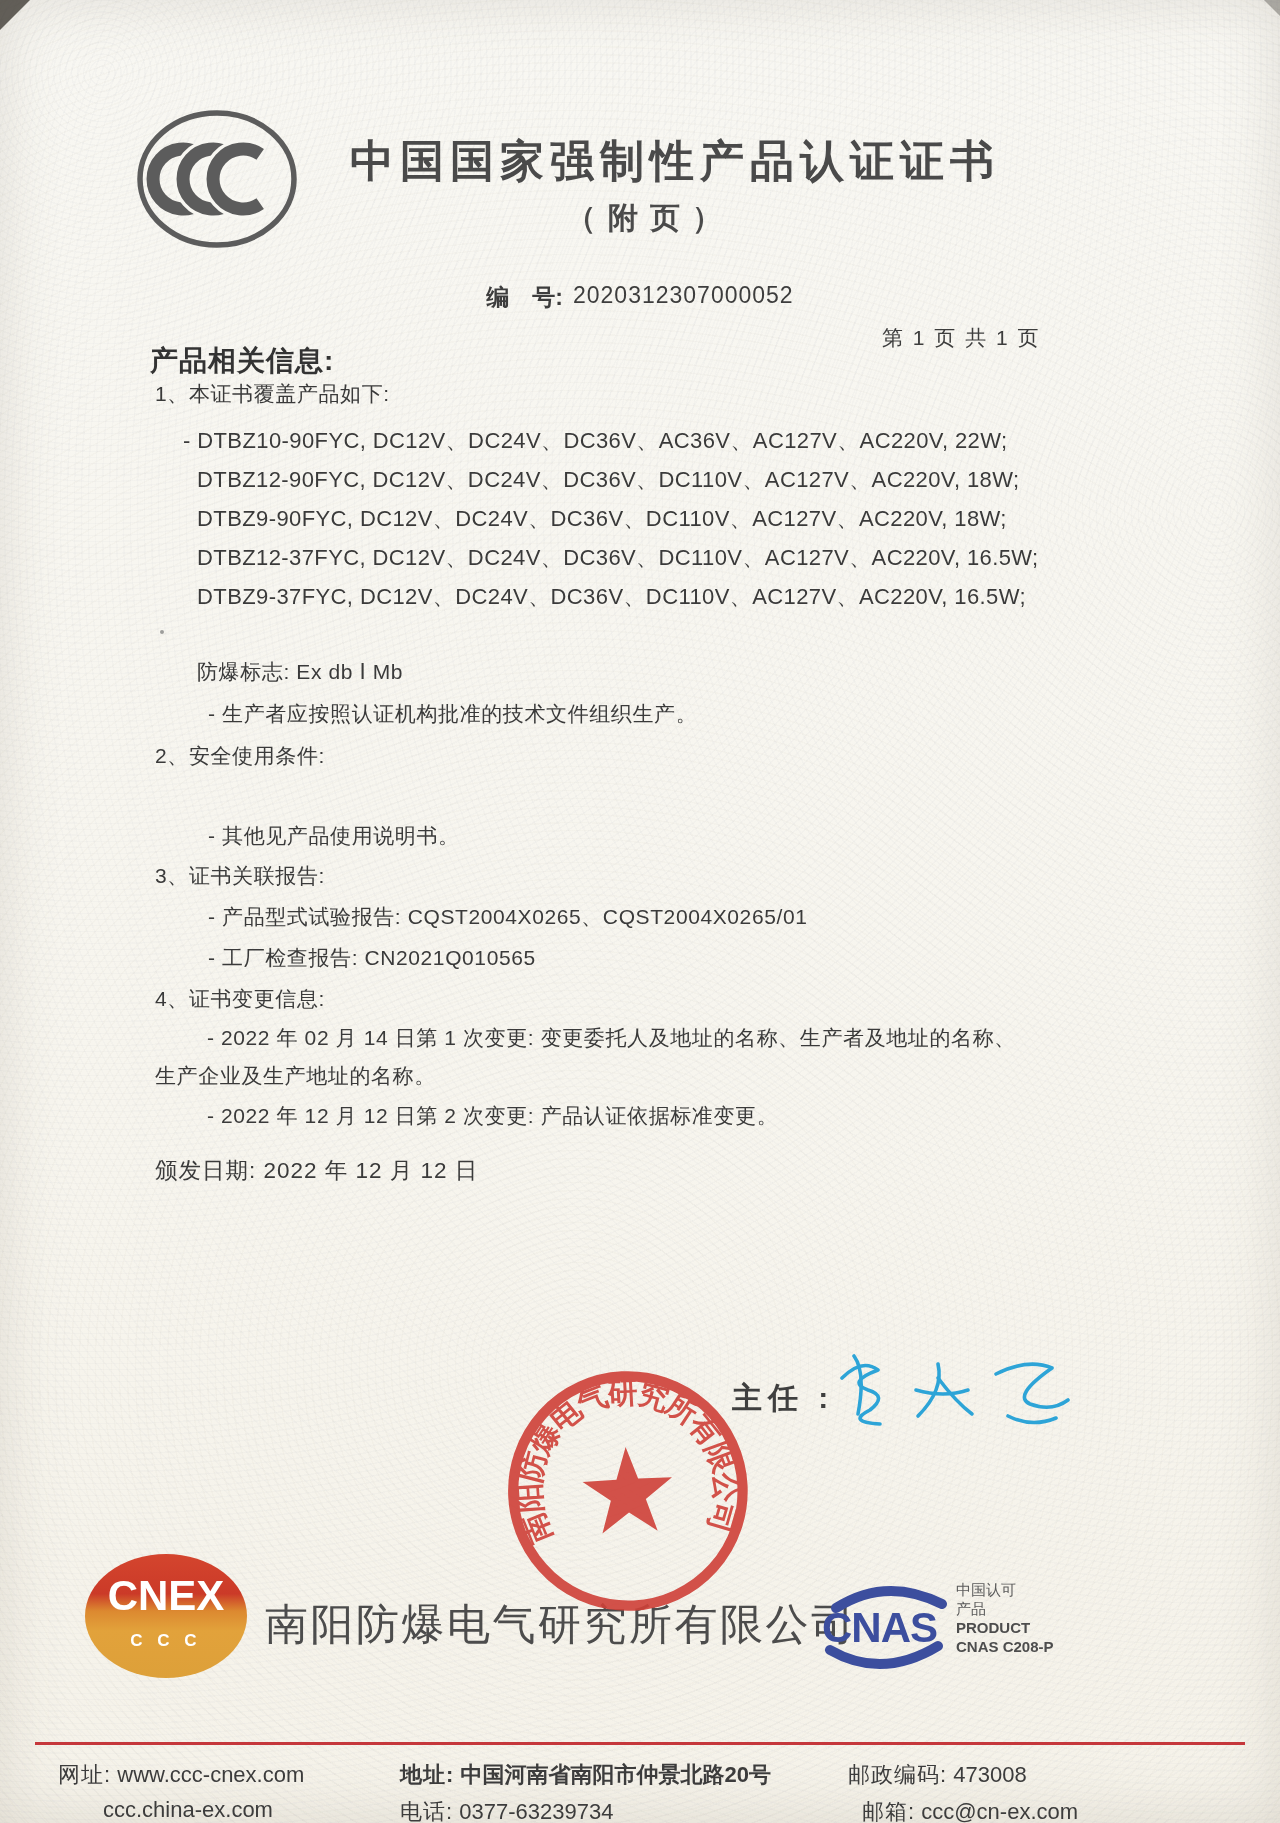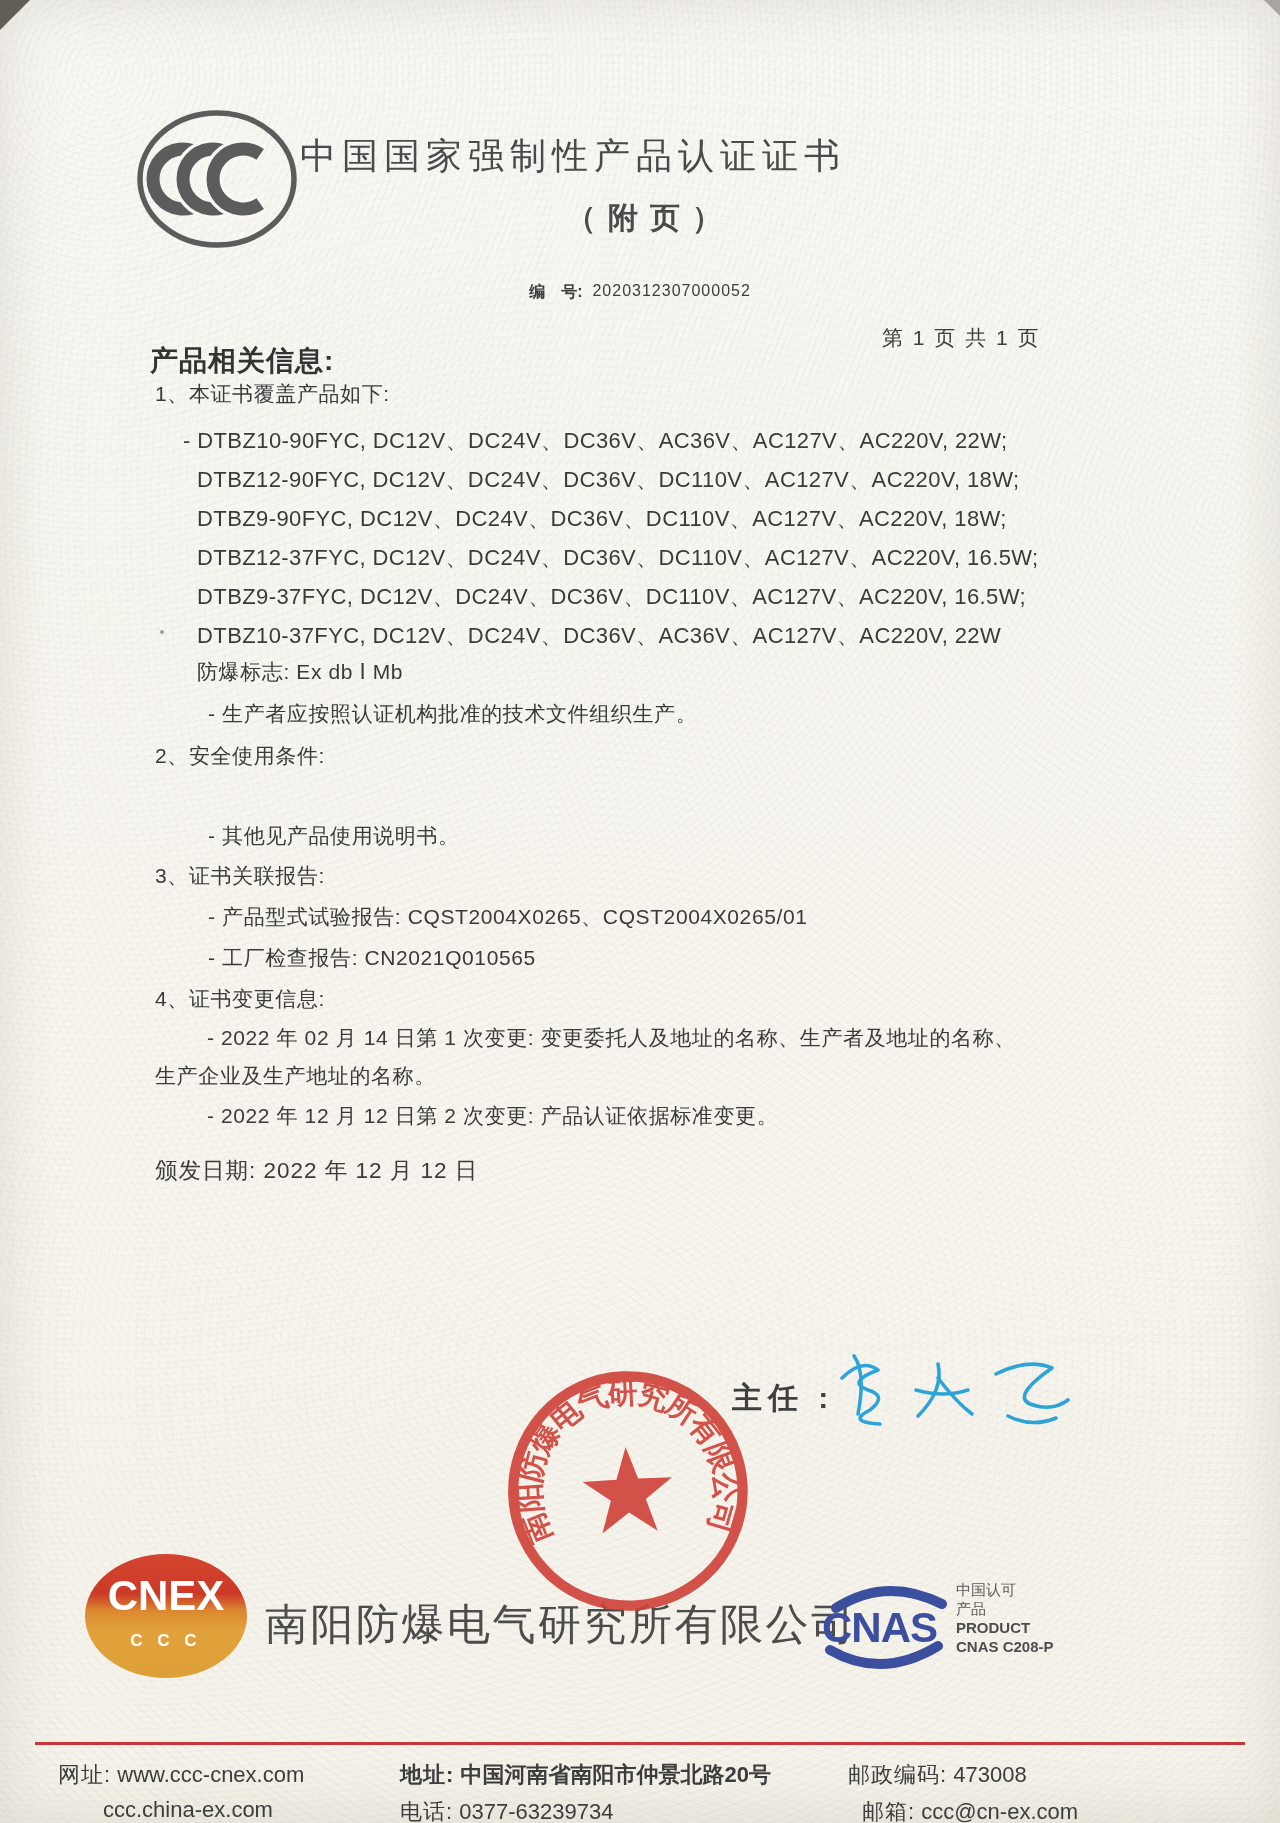--- a/index.html
+++ b/index.html
@@ -9,23 +9,23 @@
     font-family:"Liberation Sans","DejaVu Sans",sans-serif;
     color:#3a3a3a;
     background-image:
       repeating-radial-gradient(circle at 8% 4%, rgba(165,170,185,0.055) 0 1.5px, transparent 1.5px 6px),
       repeating-radial-gradient(circle at 95% 28%, rgba(165,170,185,0.05) 0 1.5px, transparent 1.5px 7px),
       repeating-radial-gradient(circle at 45% 75%, rgba(180,172,150,0.05) 0 1.5px, transparent 1.5px 8px),
       linear-gradient(180deg,#f8f7f2 0%,#f7f5ee 60%,#f5f2e9 100%);
     box-shadow:inset 0 0 60px rgba(120,112,95,0.18);
   }
   .abs{position:absolute;}
-  .doc-title{font-size:36px;font-weight:400;letter-spacing:6px;color:#4a4a4a;text-align:left;}
+  .doc-title{font-size:44px;font-weight:700;letter-spacing:6px;color:#4a4a4a;text-align:right;}
   .doc-subtitle{font-size:30px;font-weight:700;letter-spacing:12px;color:#4a4a4a;text-align:center;}
-  .cert-line{display:flex;justify-content:center;gap:10px;width:100%;font-size:16px;}
+  .cert-line{display:flex;justify-content:center;gap:10px;width:100%;font-size:23px;}
   .cert-label{font-weight:700;color:#3d3d3d;}
   .cert-no{color:#3d3d3d;letter-spacing:1px;}
   .pageinfo{font-size:21px;color:#3d3d3d;letter-spacing:2px;}
   .sec-title{font-size:28px;font-weight:700;color:#333;letter-spacing:1px;}
   .bline{font-size:21px;color:#3a3a3a;letter-spacing:0.6px;white-space:nowrap;}
   .model{font-size:22px;letter-spacing:0.4px;}
   .issue{font-size:22.5px;letter-spacing:1px;}
   .director{font-size:30px;font-weight:600;color:#3f3f3f;letter-spacing:6px;}
   .company-name{font-size:43px;font-weight:500;color:#4c4c4c;letter-spacing:2.5px;white-space:nowrap;}
   .redline{height:3px;background:#c5373b;}
@@ -69,21 +69,20 @@
   <div class="abs sec-title" style="left:150px;top:342px;">产品相关信息:</div>
 
   <div class="abs bline" style="left:155px;top:380px;">1、本证书覆盖产品如下:</div>
 
   <div class="abs bline model" style="left:183px;top:426px;">- DTBZ10-90FYC, DC12V、DC24V、DC36V、AC36V、AC127V、AC220V, 22W;</div>
   <div class="abs bline model" style="left:197px;top:465px;">DTBZ12-90FYC, DC12V、DC24V、DC36V、DC110V、AC127V、AC220V, 18W;</div>
   <div class="abs bline model" style="left:197px;top:504px;">DTBZ9-90FYC, DC12V、DC24V、DC36V、DC110V、AC127V、AC220V, 18W;</div>
   <div class="abs bline model" style="left:197px;top:543px;">DTBZ12-37FYC, DC12V、DC24V、DC36V、DC110V、AC127V、AC220V, 16.5W;</div>
   <div class="abs bline model" style="left:197px;top:582px;">DTBZ9-37FYC, DC12V、DC24V、DC36V、DC110V、AC127V、AC220V, 16.5W;</div>
   <div class="abs dot" style="left:160px;top:630px;"></div>
-  <div class="abs bline model" style="left:197px;top:621px;">DTBZ10-37FYC, DC12V、DC24V、DC36V、AC36V、AC127V、AC220V, 22W</div>
 
   <div class="abs bline" style="left:197px;top:658px;">防爆标志: Ex db Ⅰ Mb</div>
   <div class="abs bline" style="left:208px;top:700px;">- 生产者应按照认证机构批准的技术文件组织生产。</div>
 
   <div class="abs bline" style="left:155px;top:742px;">2、安全使用条件:</div>
   <div class="abs bline" style="left:208px;top:822px;">- 其他见产品使用说明书。</div>
 
   <div class="abs bline" style="left:155px;top:862px;">3、证书关联报告:</div>
   <div class="abs bline" style="left:208px;top:903px;">- 产品型式试验报告: CQST2004X0265、CQST2004X0265/01</div>
   <div class="abs bline" style="left:208px;top:944px;">- 工厂检查报告: CN2021Q010565</div>

